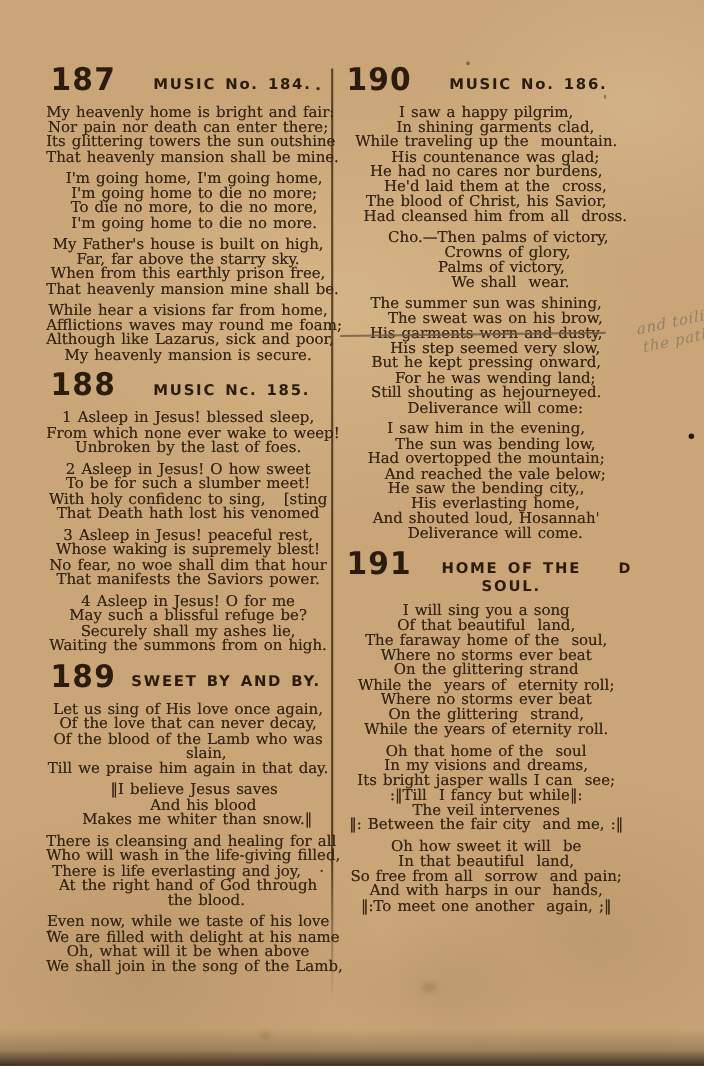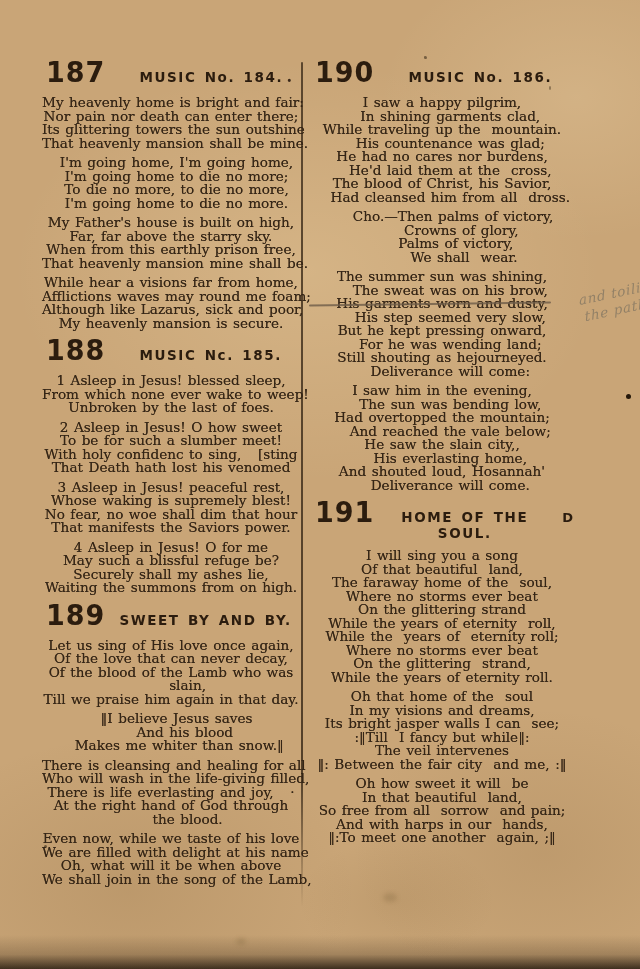--- a/index.html
+++ b/index.html
@@ -185,39 +185,38 @@
           <div class="line">But he kept pressing onward,</div>
           <div class="line">   For he was wending land;</div>
           <div class="line">Still shouting as hejourneyed.</div>
           <div class="line">   Deliverance will come:</div>
         </div>
         <div class="stanza">
           <div class="line">I saw him in the evening,</div>
           <div class="line">   The sun was bending low,</div>
           <div class="line">Had overtopped the mountain;</div>
           <div class="line">   And reached the vale below;</div>
-          <div class="line">He saw the slain city,,</div>
+          <div class="line">He saw the bending city,,</div>
           <div class="line">   His everlasting home,</div>
           <div class="line">And shouted loud, Hosannah'</div>
           <div class="line">   Deliverance will come.</div>
         </div>
       </section>
       <section class="song">
         <div class="heading snug">
           <span class="num">191</span>
           <span class="title">HOME OF THE SOUL.</span>
           <span class="title-suffix">D</span>
         </div>
         <div class="stanza">
           <div class="line">I will sing you a song</div>
           <div class="line">Of that beautiful  land,</div>
           <div class="line">The faraway home of the  soul,</div>
           <div class="line">Where no storms ever beat</div>
           <div class="line">On the glittering strand</div>
-          <div class="line">While the years of eternity  roll,</div>
           <div class="line">While the  years of  eternity roll;</div>
           <div class="line">Where no storms ever beat</div>
           <div class="line">On the glittering  strand,</div>
           <div class="line">While the years of eternity roll.</div>
         </div>
         <div class="stanza">
           <div class="line">Oh that home of the  soul</div>
           <div class="line">In my visions and dreams,</div>
           <div class="line">Its bright jasper walls I can  see;</div>
           <div class="line">:‖Till  I fancy but while‖:</div>

